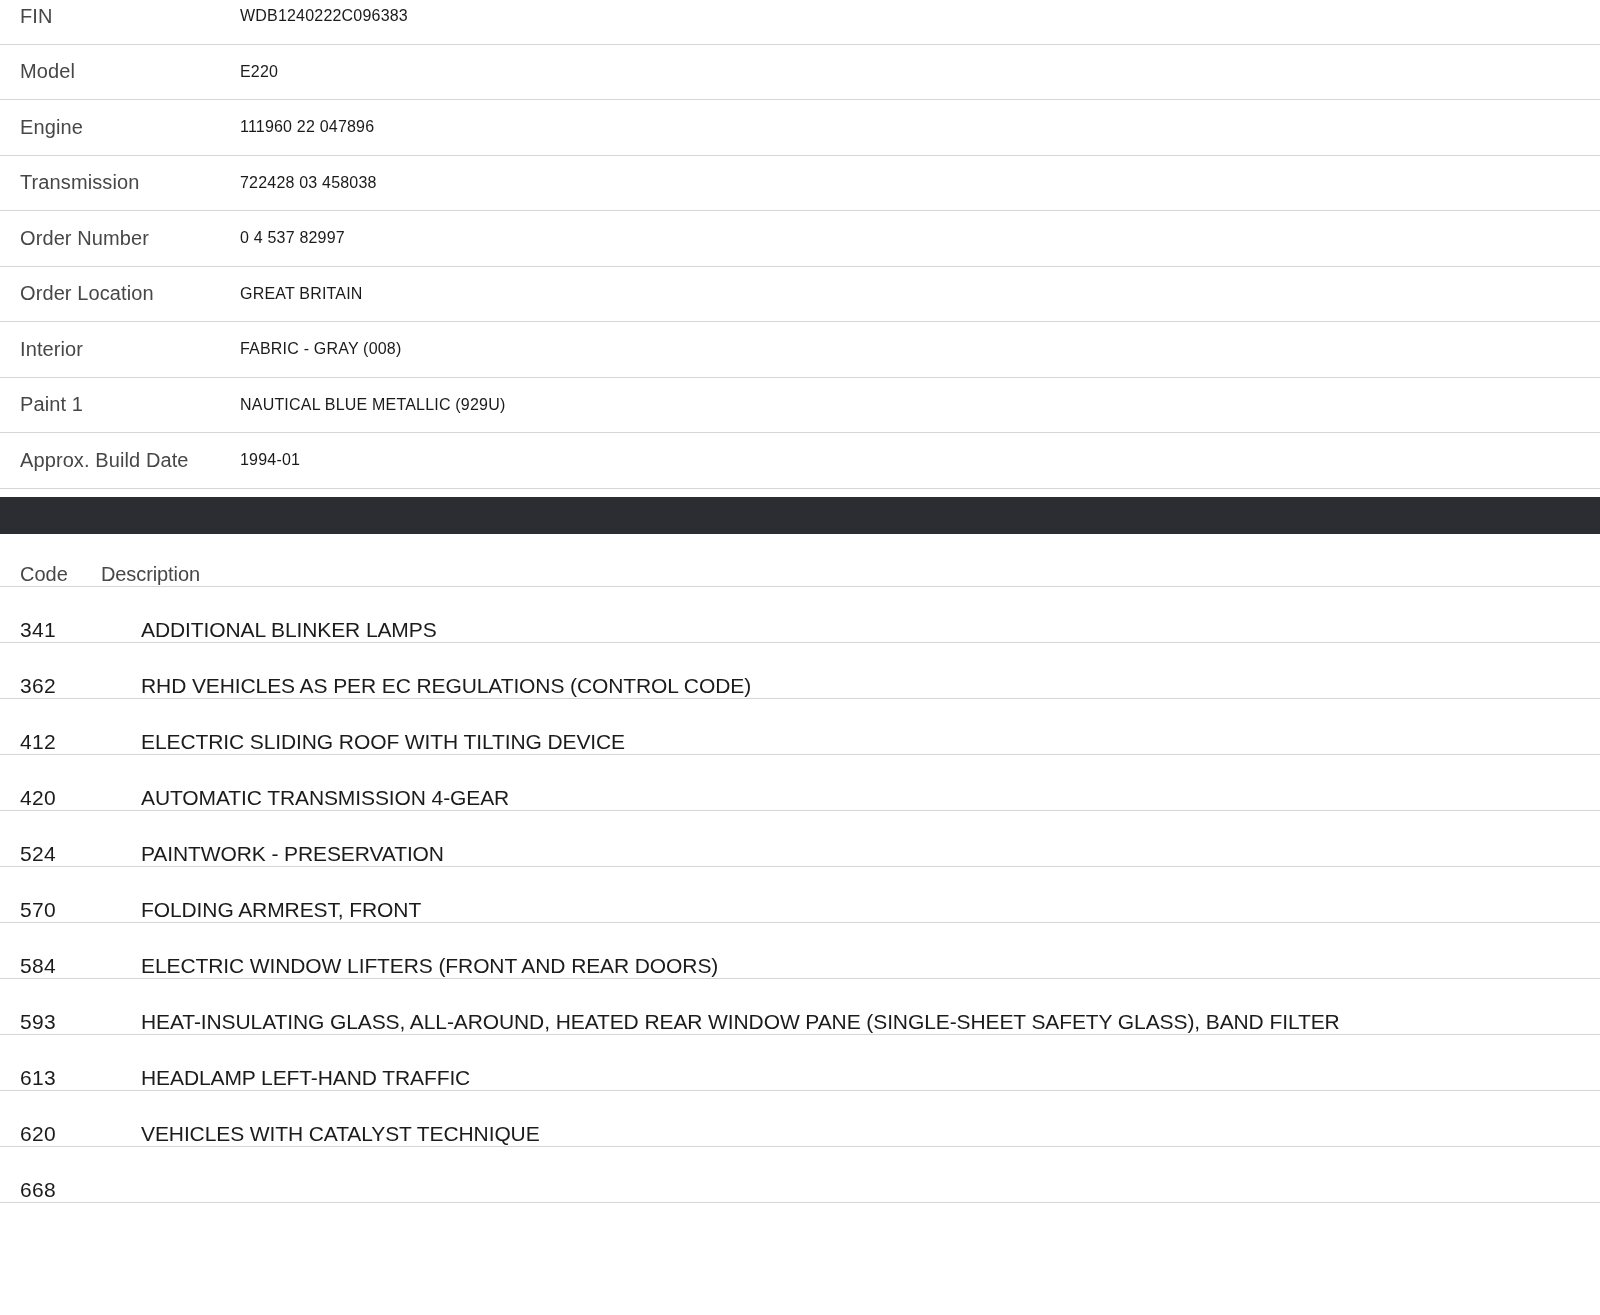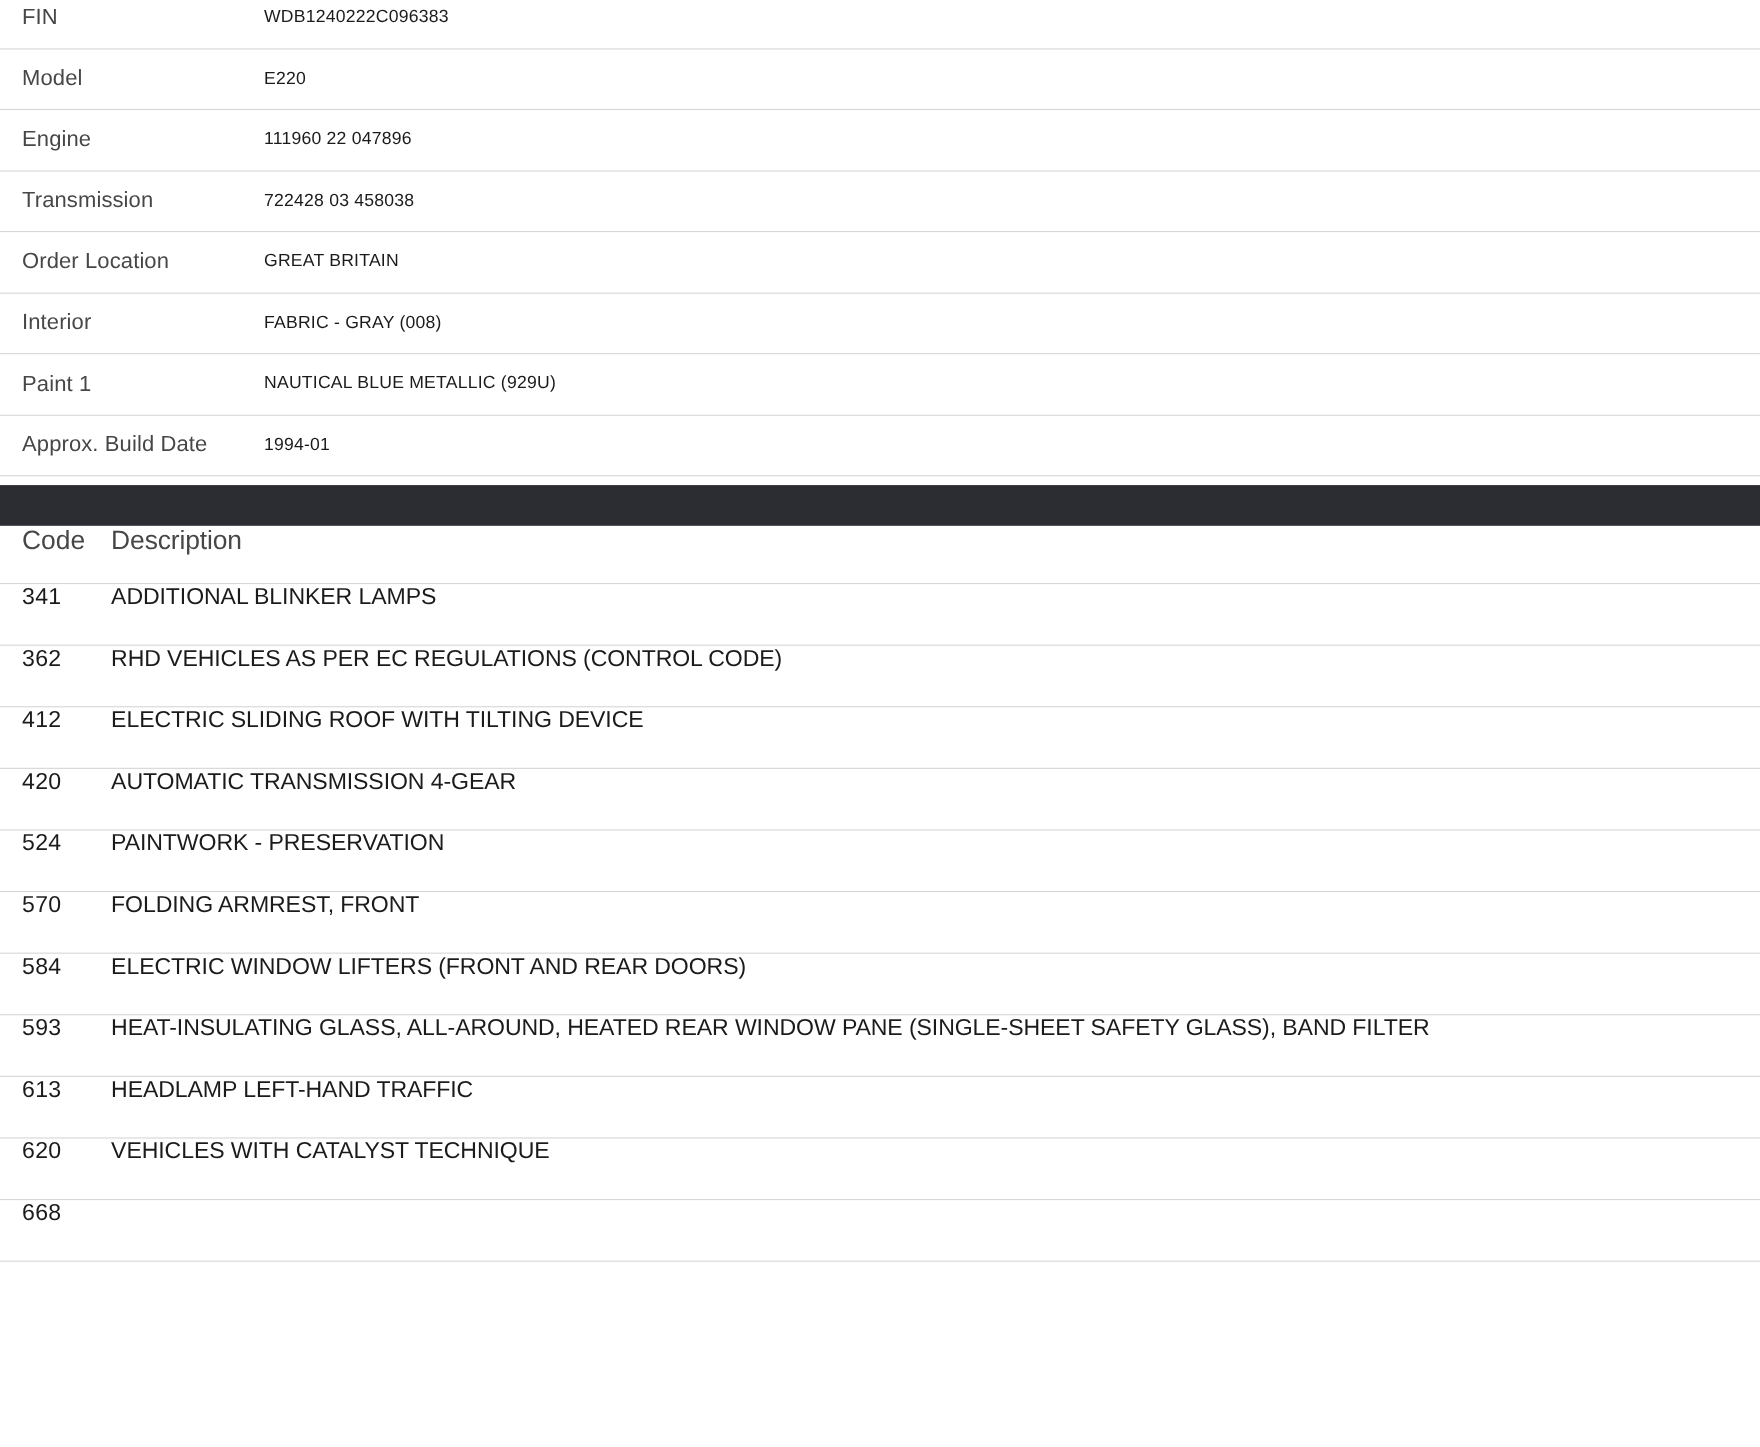--- a/index.html
+++ b/index.html
@@ -51,37 +51,38 @@
   .spacer { height: 8px; }
   .section-bar {
     height: 37px;
     background: var(--bar-color);
   }
 
   
   .codes-header {
     height: 53px;
     display: flex;
-    align-items: flex-start;
+    align-items: flex-end;
     border-bottom: 1px solid var(--divider-color);
-    font-size: 24px;
+    font-size: 20px;
     color: var(--label-color);
   }
   .col-code {
     flex: 0 0 101px;
     padding-left: 20px;
     white-space: nowrap;
   }
   .code-row {
     height: 56px;
     display: flex;
-    align-items: flex-start;
+    align-items: flex-end;
     border-bottom: 1px solid var(--divider-color);
     font-size: 21px;
     color: var(--value-color);
+    gap: 40px;
   }
   .code-row .col-code {
     letter-spacing: 0.3px;
   }
   .col-description {
     white-space: nowrap;
     letter-spacing: -0.1px;
   }
 </style>
 </head>
@@ -102,20 +103,24 @@
   <div class="spec-row">
     <div class="spec-label">Engine</div>
     <div class="spec-value">111960 22 047896</div>
   </div>
 
   <div class="spec-row">
     <div class="spec-label">Transmission</div>
     <div class="spec-value">722428 03 458038</div>
   </div>
 
+  <div class="spec-row">
+    <div class="spec-label">Order Number</div>
+    <div class="spec-value">0 4 537 82997</div>
+  </div>
 
   <div class="spec-row">
     <div class="spec-label">Order Location</div>
     <div class="spec-value">GREAT BRITAIN</div>
   </div>
 
   <div class="spec-row">
     <div class="spec-label">Interior</div>
     <div class="spec-value">FABRIC - GRAY (008)</div>
   </div>

